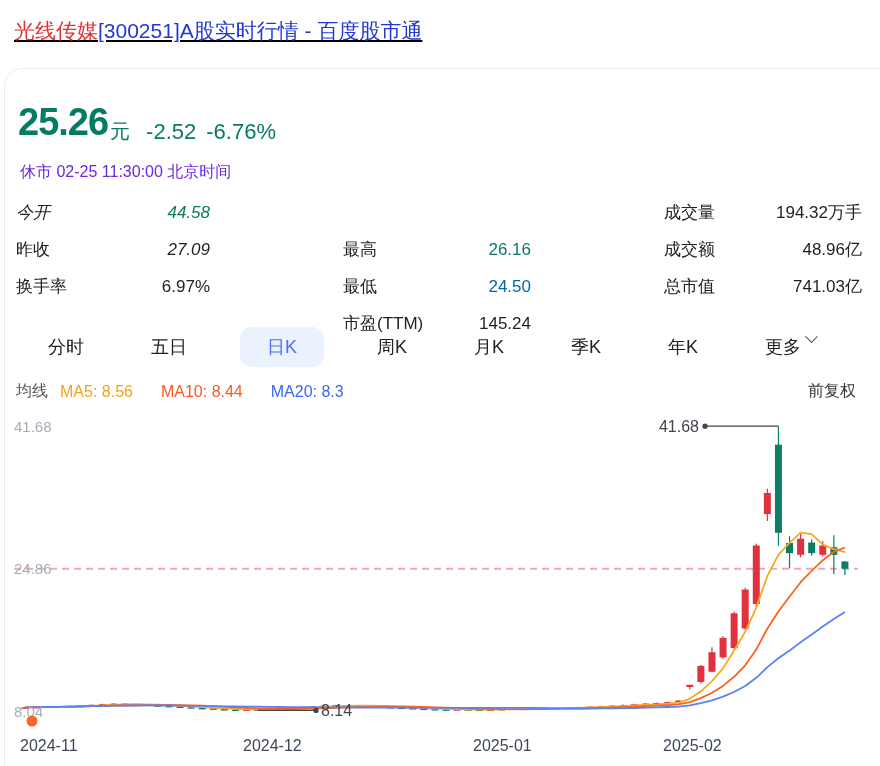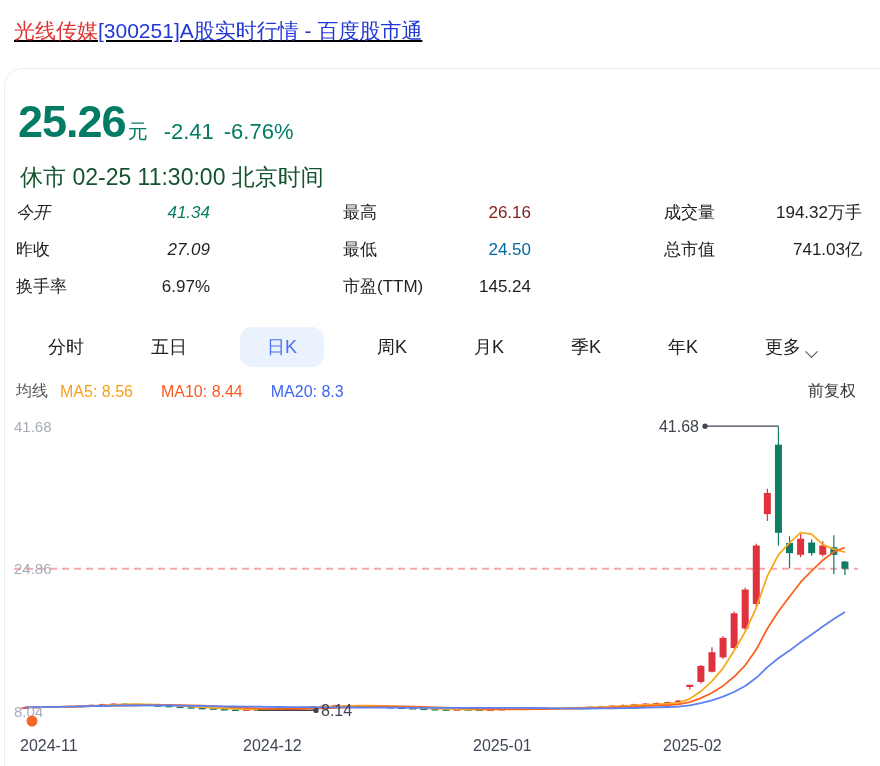--- a/index.html
+++ b/index.html
@@ -8,34 +8,34 @@
 
   
   .title-link{position:absolute;left:14px;top:16px;font-size:21px;line-height:30px;text-decoration:underline;cursor:pointer;white-space:nowrap;}
   .title-red{color:#E0302F;}
   .title-blue{color:#2137D6;}
 
   
   .card{position:absolute;left:4px;top:68px;width:896px;height:716px;border:1px solid #ECECF0;border-radius:18px;background:#fff;box-sizing:border-box;}
 
   .price-row{position:absolute;left:18px;top:90px;display:flex;align-items:flex-end;white-space:nowrap;}
-  .price-big{font-size:45px;font-weight:700;letter-spacing:-1px;line-height:64px;}
+  .price-big{font-size:38px;font-weight:700;letter-spacing:-1px;line-height:64px;}
   .price-unit{font-size:20px;font-weight:400;margin-left:2px;padding-bottom:9px;}
   .price-chg{font-size:22px;margin-left:16px;padding-bottom:9px;}
   .price-chg-pct{font-size:22px;margin-left:10px;padding-bottom:9px;}
 
-  .status-line{position:absolute;left:20px;top:162px;font-size:23px;color:#14532d;}
+  .status-line{position:absolute;left:20px;top:162px;font-size:16px;color:#6d28d9;}
 
   .stats{position:absolute;left:16px;top:201px;width:846px;display:grid;grid-template-columns:194px 188px 198px;justify-content:space-between;row-gap:14px;}
   .stat-cell{display:flex;justify-content:space-between;align-items:baseline;font-size:17px;line-height:23px;}
   .stat-label{color:#222;}
   .stat-value{color:#1F1F1F;}
 
   .tabs{position:absolute;left:20px;top:325px;width:836px;height:44px;display:flex;align-items:center;justify-content:space-between;padding:0 26px 0 14px;box-sizing:border-box;}
-  .tab{font-size:18px;color:#222;padding:9px 14px;border-radius:12px;cursor:pointer;white-space:nowrap;display:flex;align-items:flex-end;}
+  .tab{font-size:18px;color:#222;padding:9px 14px;border-radius:12px;cursor:pointer;white-space:nowrap;display:flex;align-items:flex-start;}
   .tab.active{background:#EAF2FE;color:#4E6EF2;padding:8px 27px;}
   .chevron{display:inline-block;width:8px;height:8px;border-right:1.5px solid #555;border-bottom:1.5px solid #555;transform:rotate(45deg) translate(-2px,-2px);margin-left:6px;}
 
   .ma-row{position:absolute;left:16px;top:381px;width:840px;display:flex;align-items:center;font-size:16px;white-space:nowrap;text-align:center;}
   .ma-title{color:#555;margin-right:12px;}
   .ma-item{margin-right:28px;}
   .adjust{margin-left:auto;color:#333;}
 
   .chart-wrap{position:absolute;left:0;top:415px;width:880px;height:322px;}
   .xlabels{position:absolute;left:0;top:737px;width:880px;height:24px;}
@@ -48,59 +48,63 @@
 
   <a class="title-link">
     <span class="title-red">光线传媒</span><span class="title-blue">[300251]A股实时行情 - 百度股市通</span>
   </a>
 
   <div class="card"></div>
 
   <div class="price-row">
     <span class="price-big" style="color: rgb(4, 123, 101);">25.26</span>
     <span class="price-unit" style="color: rgb(4, 123, 101);">元</span>
-    <span class="price-chg" style="color: rgb(4, 123, 101);">-2.41</span>
+    <span class="price-chg" style="color: rgb(4, 123, 101);">-2.52</span>
     <span class="price-chg-pct" style="color: rgb(4, 123, 101); margin-top: 13px;">-6.76%</span>
   </div>
 
   <div class="status-line">休市 02-25 11:30:00 北京时间</div>
 
   <div class="stats">
     <div>
       <div class="stat-cell" style="margin-bottom:14px;font-style:italic;">
         <span class="stat-label">今开</span>
-        <span class="stat-value" style="color: rgb(10, 124, 95);">41.34</span>
+        <span class="stat-value" style="color: rgb(10, 124, 95);">44.58</span>
       </div>
       <div class="stat-cell" style="margin-bottom:14px;">
         <span class="stat-label">昨收</span>
         <span class="stat-value" style="color: rgb(31, 31, 31); font-style: italic;">27.09</span>
       </div>
       <div class="stat-cell">
         <span class="stat-label">换手率</span>
         <span class="stat-value" style="color: rgb(31, 31, 31);">6.97%</span>
       </div>
     </div>
     <div>
       <div class="stat-cell" style="margin-bottom:14px;">
         <span class="stat-label">最高</span>
-        <span class="stat-value" style="color: #7f1d1d;">26.16</span>
+        <span class="stat-value" style="color: #0f766e; margin-top: 37px;">26.16</span>
       </div>
       <div class="stat-cell" style="margin-bottom:14px;">
         <span class="stat-label">最低</span>
         <span class="stat-value" style="color: #0369a1;">24.50</span>
       </div>
       <div class="stat-cell">
         <span class="stat-label">市盈(TTM)</span>
         <span class="stat-value" style="color: rgb(31, 31, 31);">145.24</span>
       </div>
     </div>
     <div>
       <div class="stat-cell" style="margin-bottom:14px;">
         <span class="stat-label">成交量</span>
         <span class="stat-value" style="color: rgb(31, 31, 31);">194.32万手</span>
+      </div>
+      <div class="stat-cell" style="margin-bottom:14px;">
+        <span class="stat-label">成交额</span>
+        <span class="stat-value" style="color: rgb(31, 31, 31);">48.96亿</span>
       </div>
       <div class="stat-cell">
         <span class="stat-label">总市值</span>
         <span class="stat-value" style="color: rgb(31, 31, 31);">741.03亿</span>
       </div>
     </div>
   </div>
 
   <div class="tabs">
     <div class="tab">

